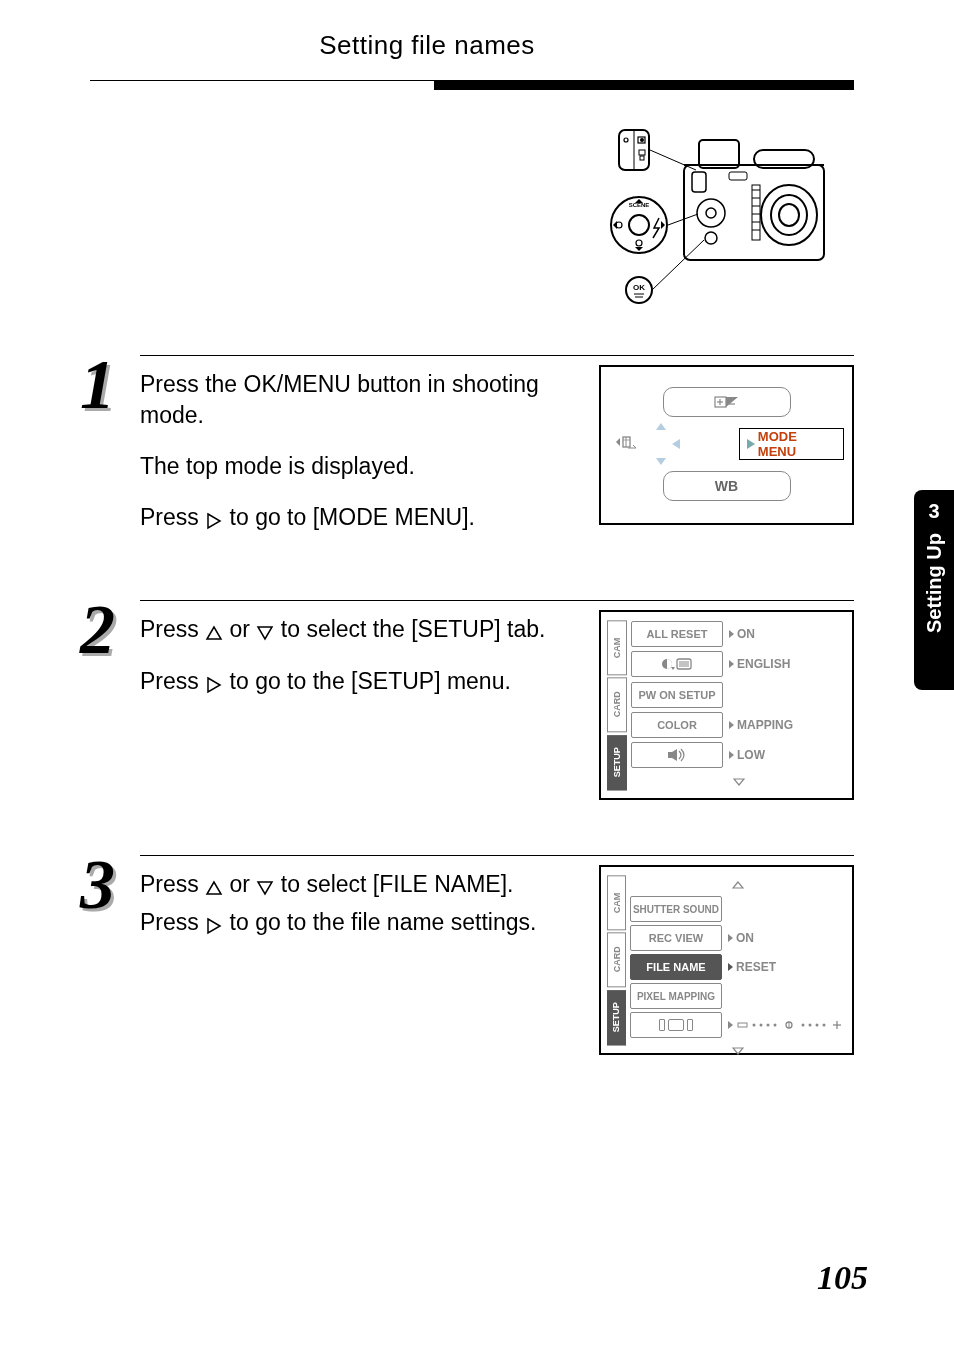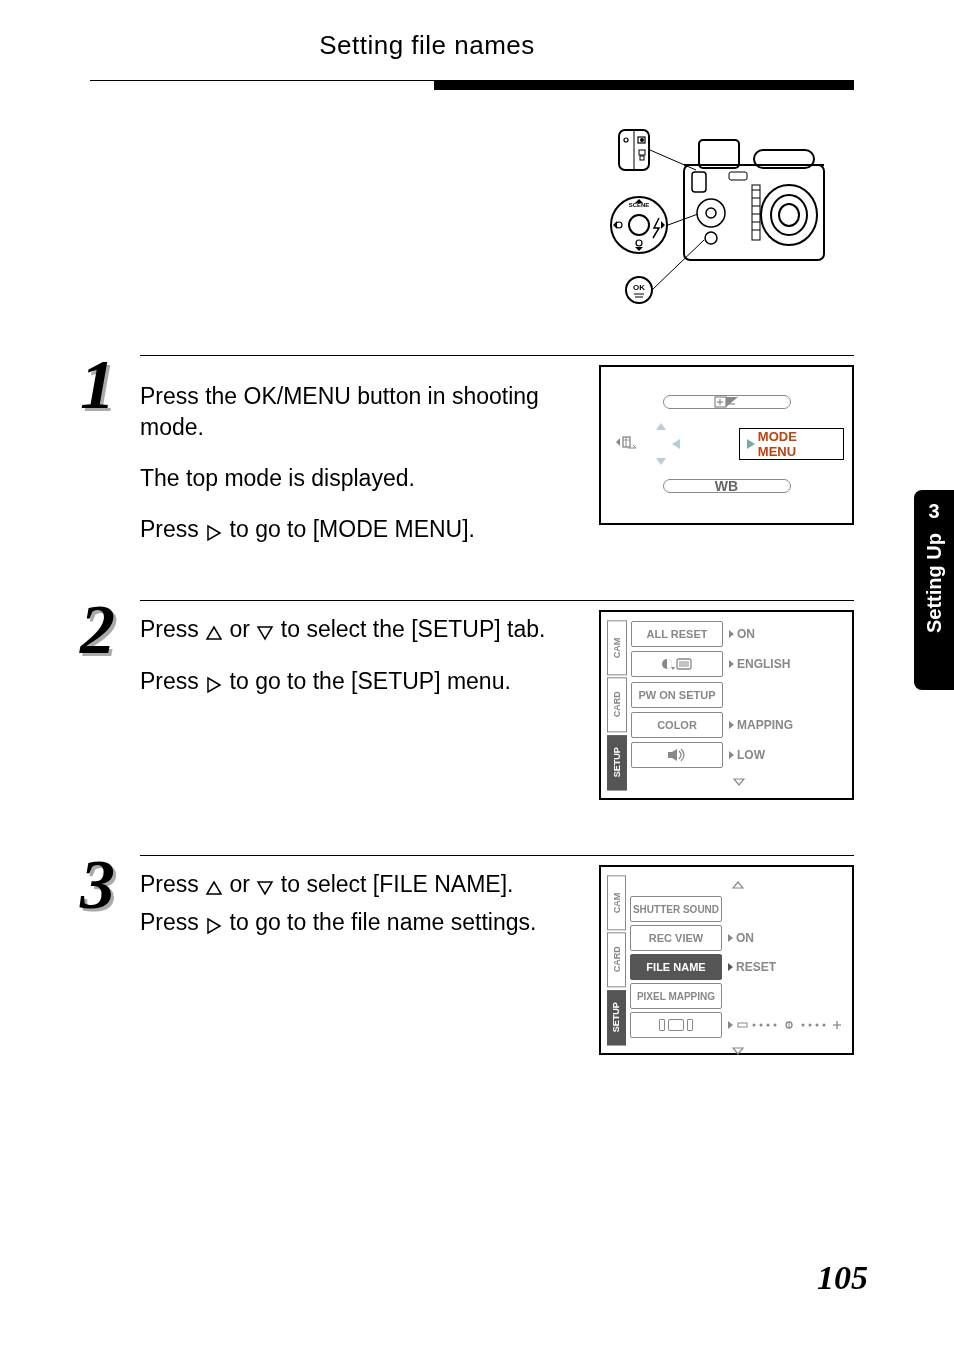--- a/index.html
+++ b/index.html
@@ -106,21 +106,21 @@
   .step-body {
     position: absolute;
     top: 14px;
     left: 60px;
     right: 290px;
     font-size: 23px;
     line-height: 1.35;
   }
   .step-body p { margin: 0 0 20px 0; }
   .step-body p.tight { margin-bottom: 6px; }
-  .step-body p.lead { font-size: 23px; margin-top: 12px; }
+  .step-body p.lead { font-size: 23px; }
 
   .tri {
     display: inline-block;
     vertical-align: middle;
   }
   .tri svg { display: inline-block; vertical-align: -3px; }
 
   
   .screen {
     position: absolute;
@@ -138,21 +138,21 @@
   .screen1 .row {
     display: flex;
     justify-content: center;
     align-items: center;
     height: 38px;
     margin: 4px 0;
   }
   .pill {
     border: 1.5px solid #888;
     border-radius: 10px;
-    height: 14px;
+    height: 30px;
     display: flex;
     align-items: center;
     justify-content: center;
     font-size: 14px;
     font-weight: bold;
     color: #666;
     box-sizing: border-box;
   }
   .pill-wb { width: 128px; }
   .pill-exp { width: 128px; }

